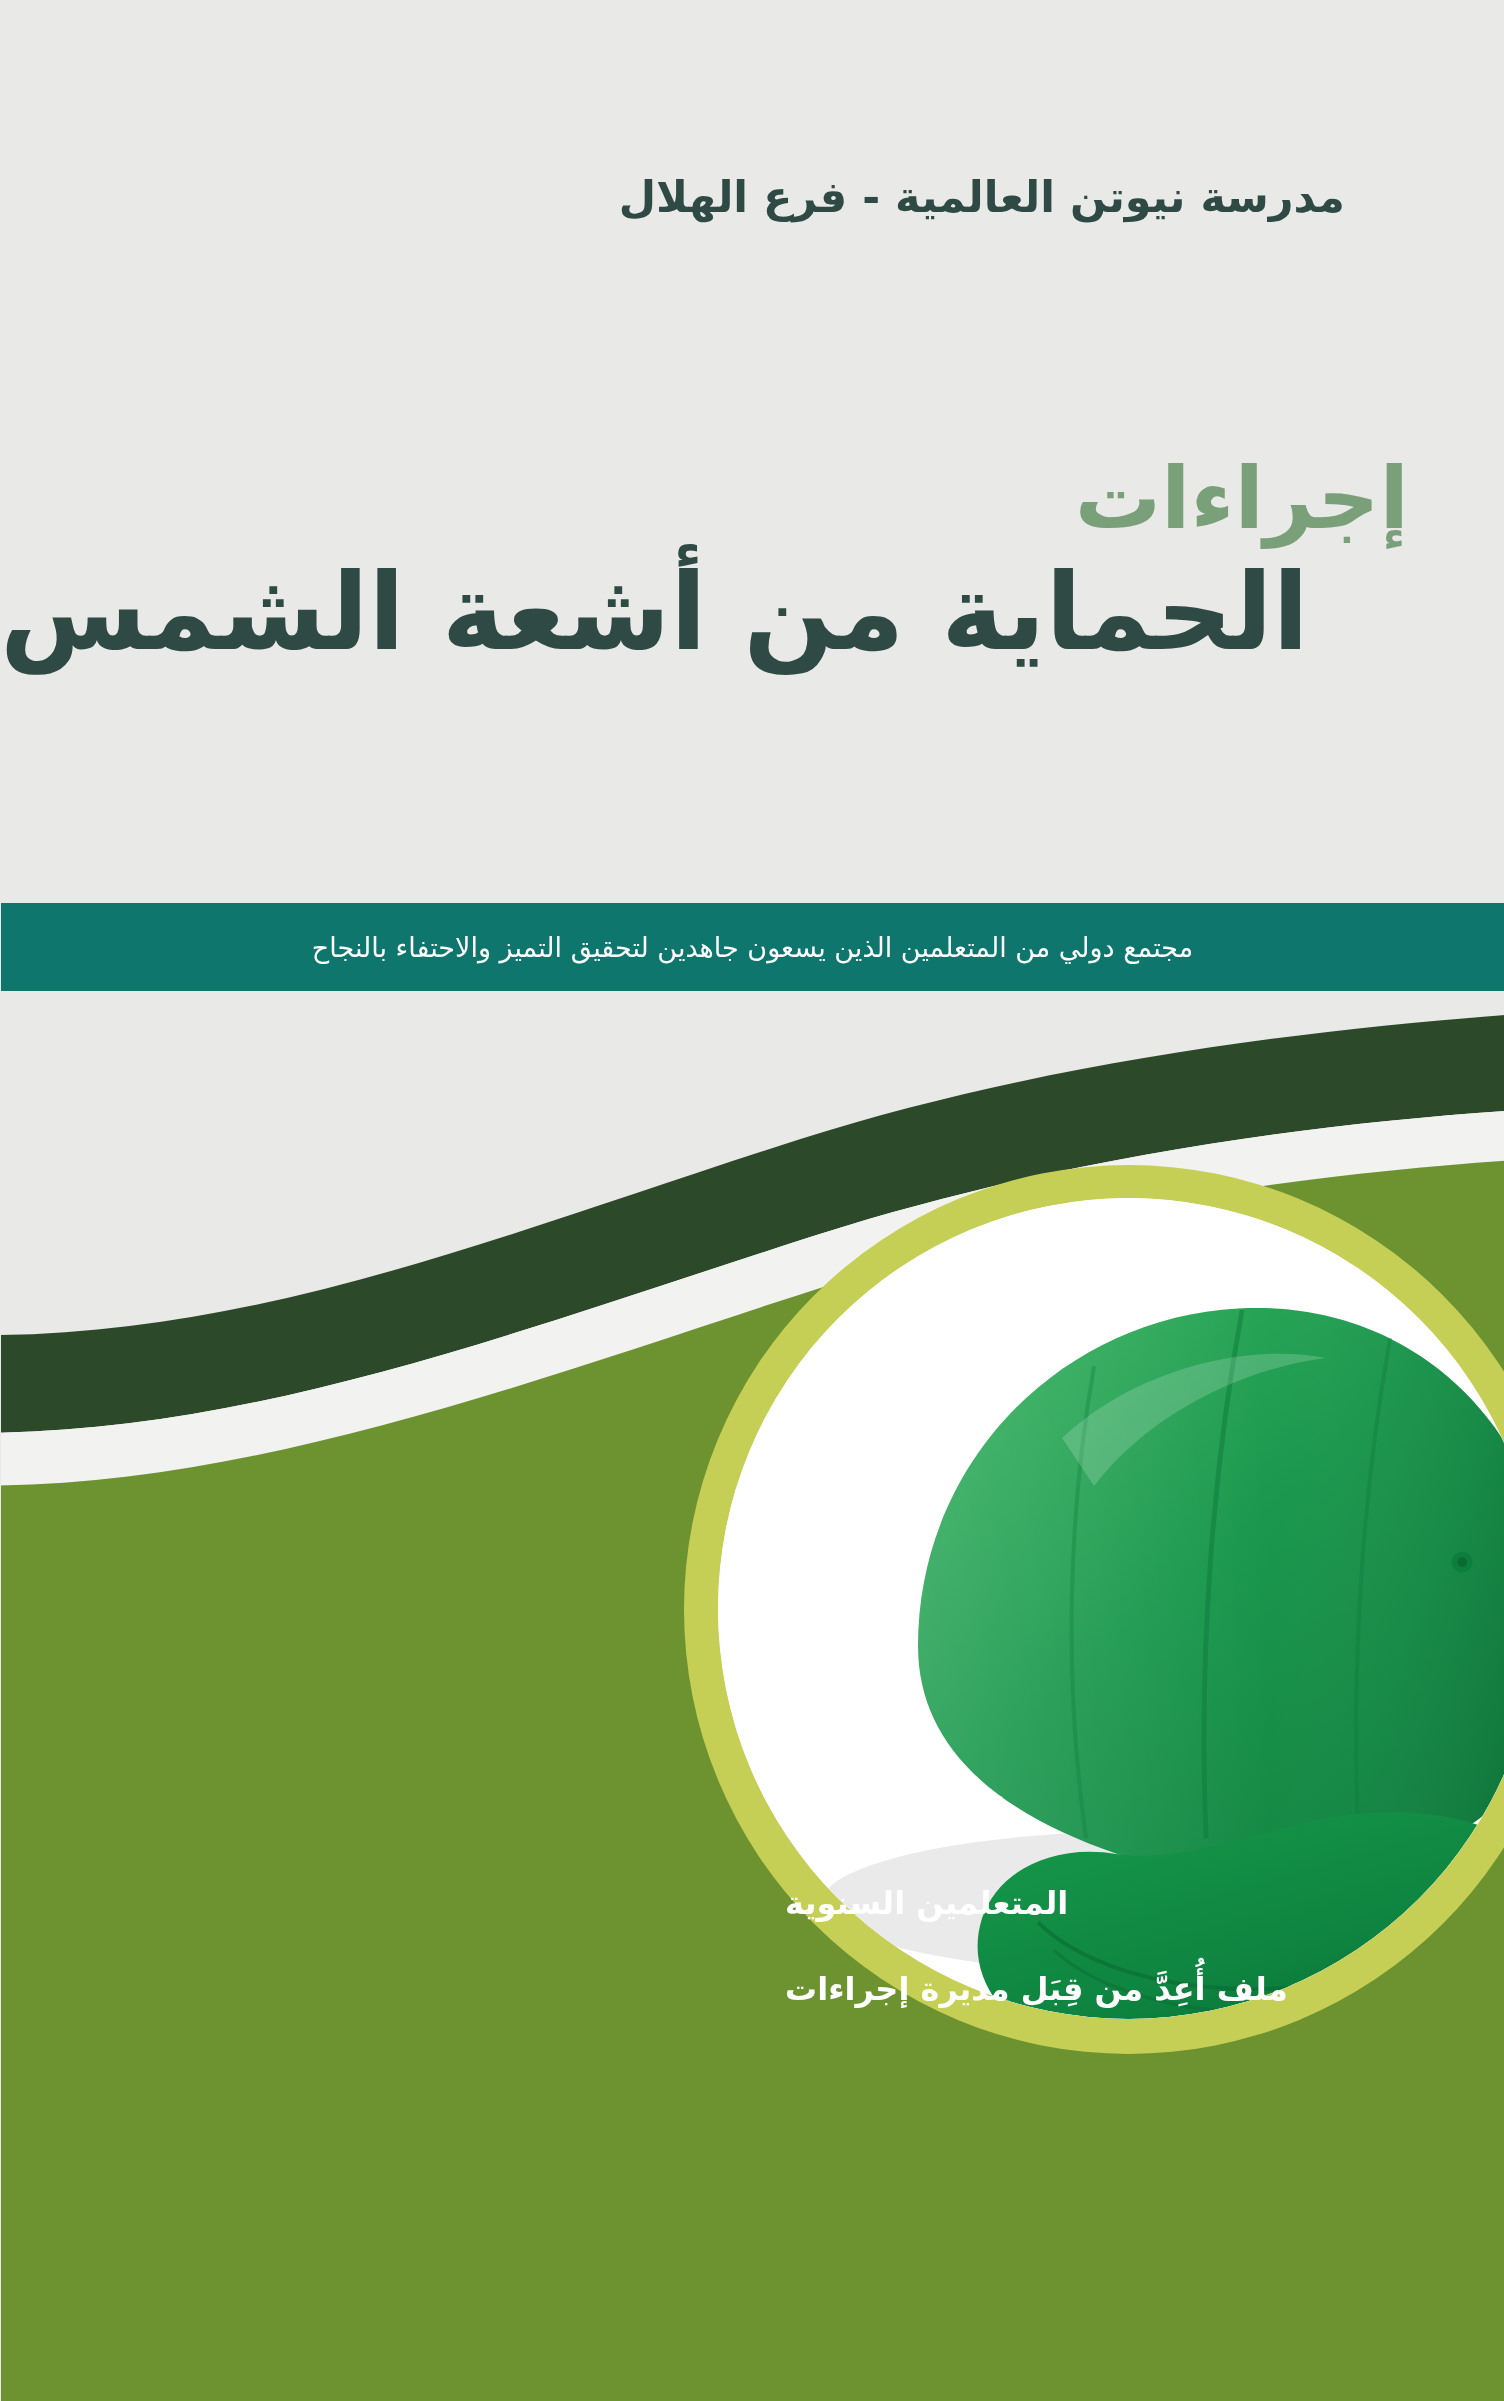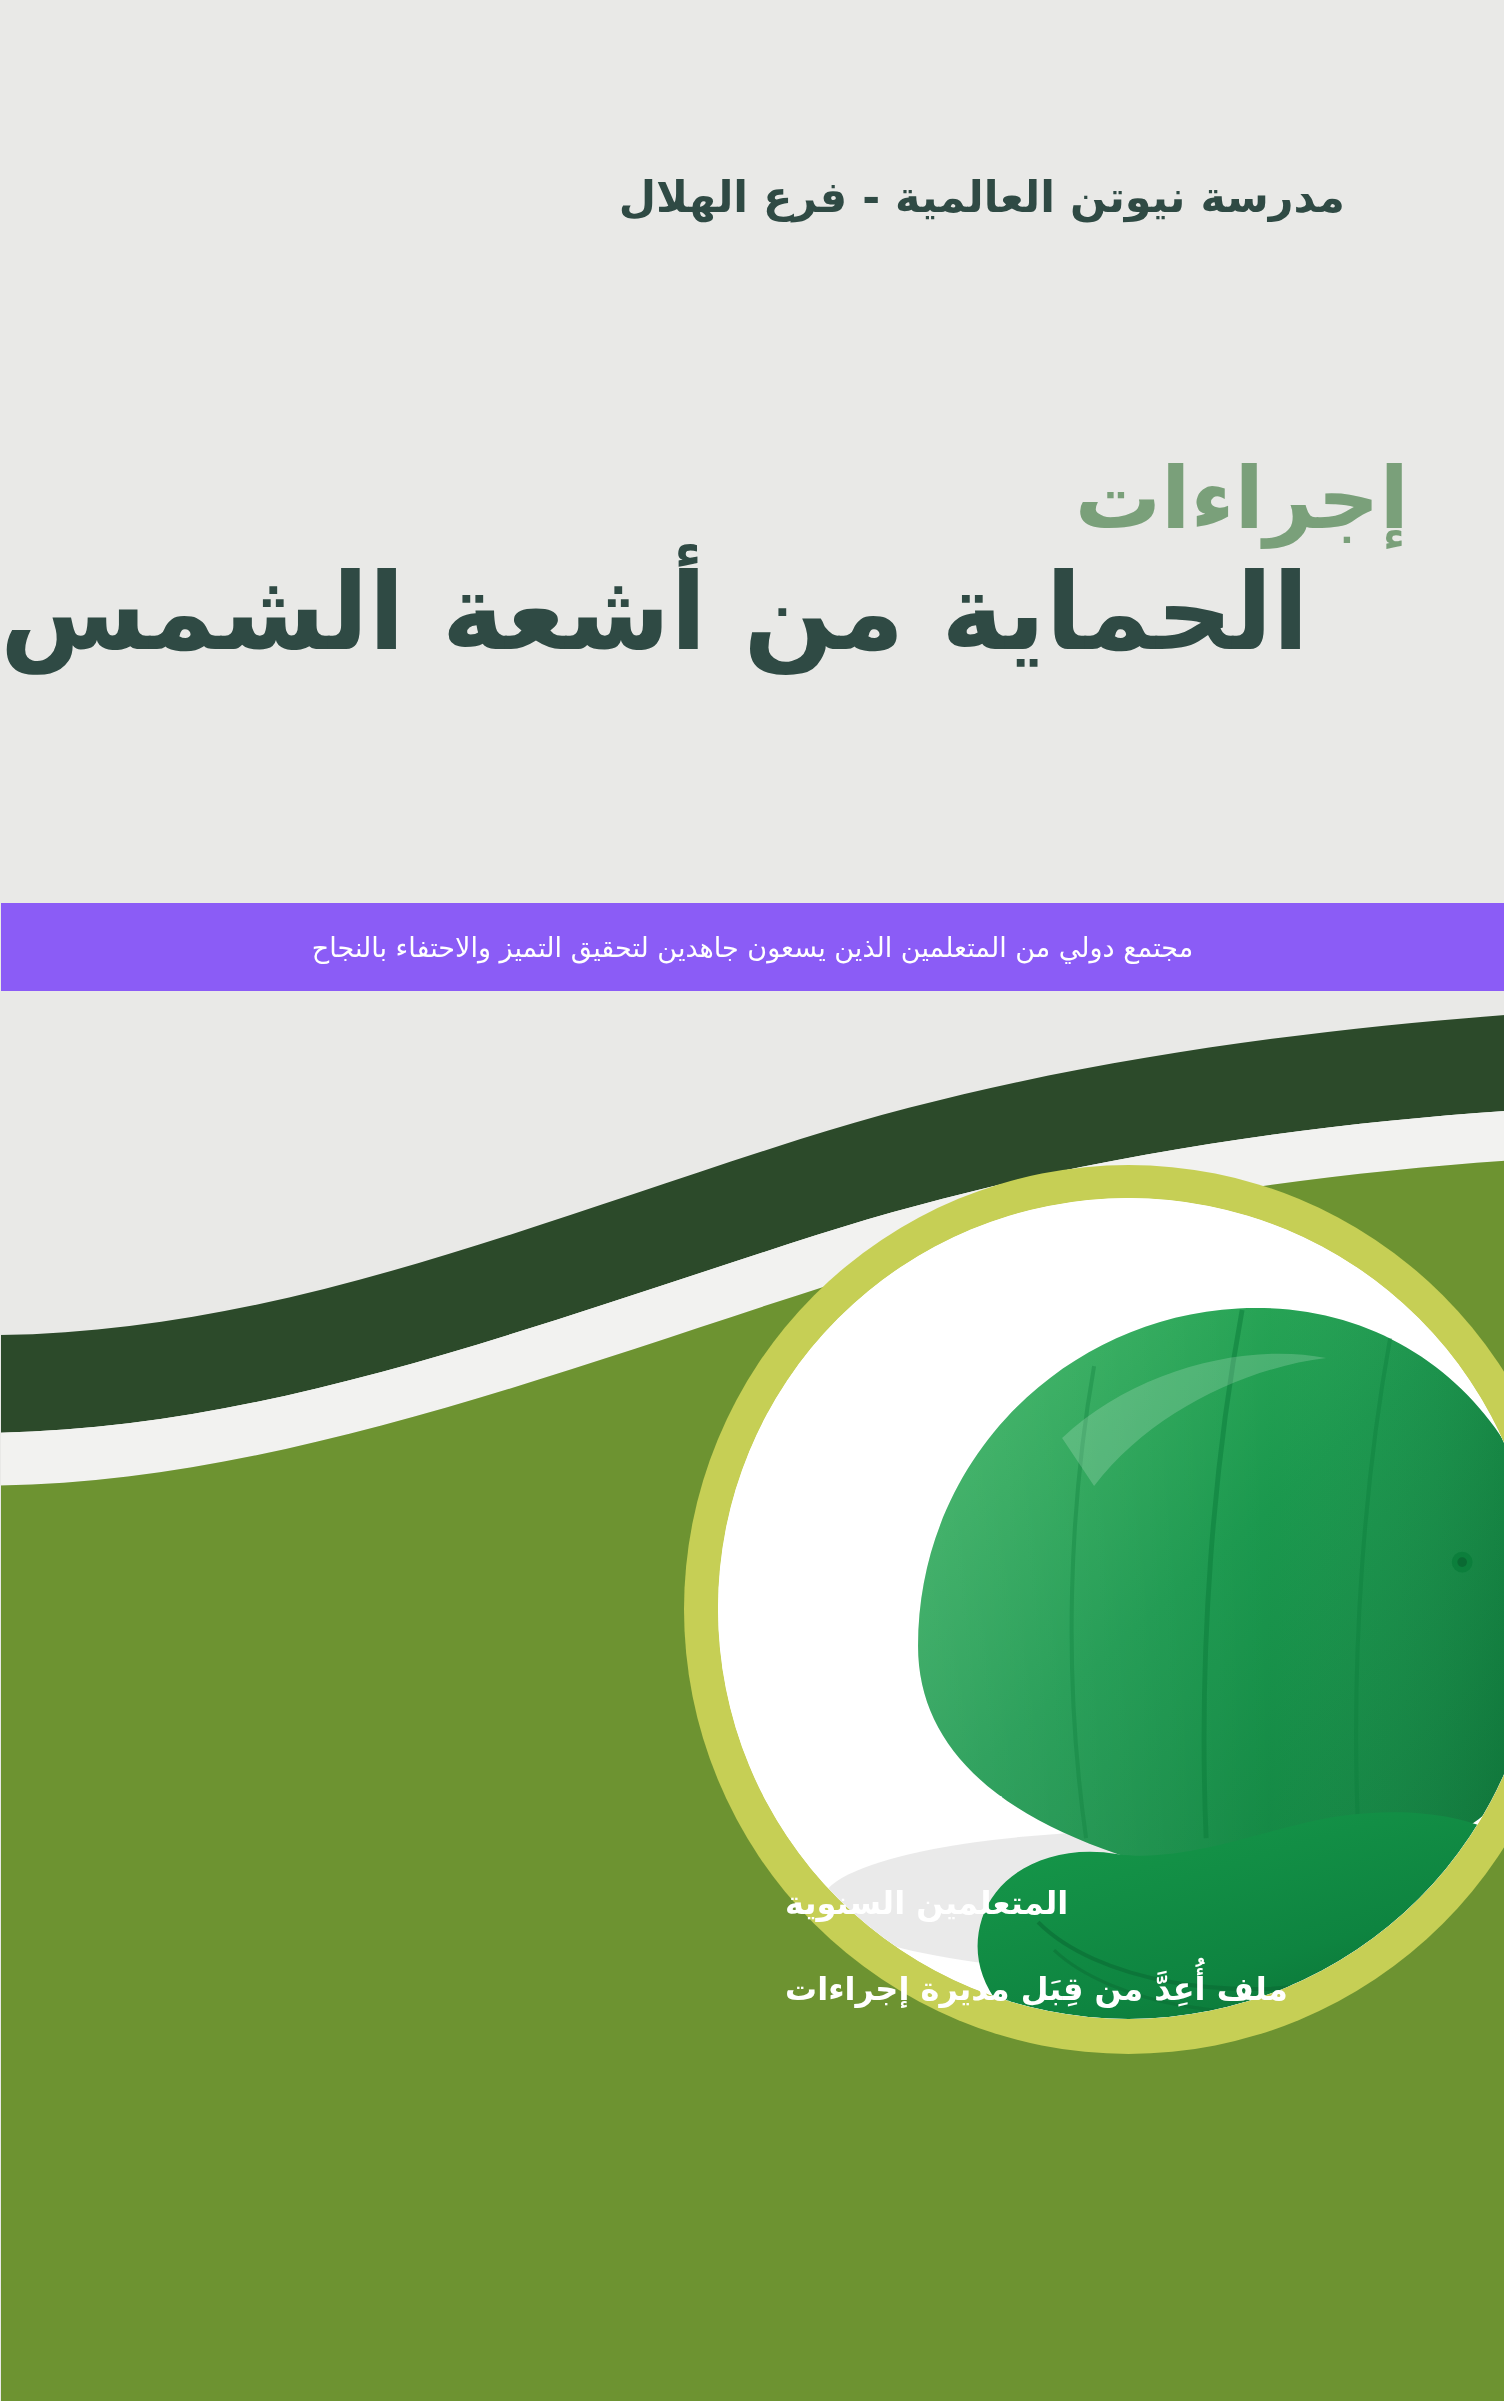--- a/index.html
+++ b/index.html
@@ -86,21 +86,21 @@
     letter-spacing: -0.8px;
   }
 
   
   .tagline-band {
     position: absolute;
     top: 903px;
     left: 0;
     width: 1505px;
     height: 88px;
-    background: #8b5cf6;
+    background: #0f766e;
     display: flex;
     align-items: center;
     justify-content: center;
   }
 
   .tagline {
     color: #ffffff;
     font-size: 27px;
     font-weight: 500;
     direction: rtl;

